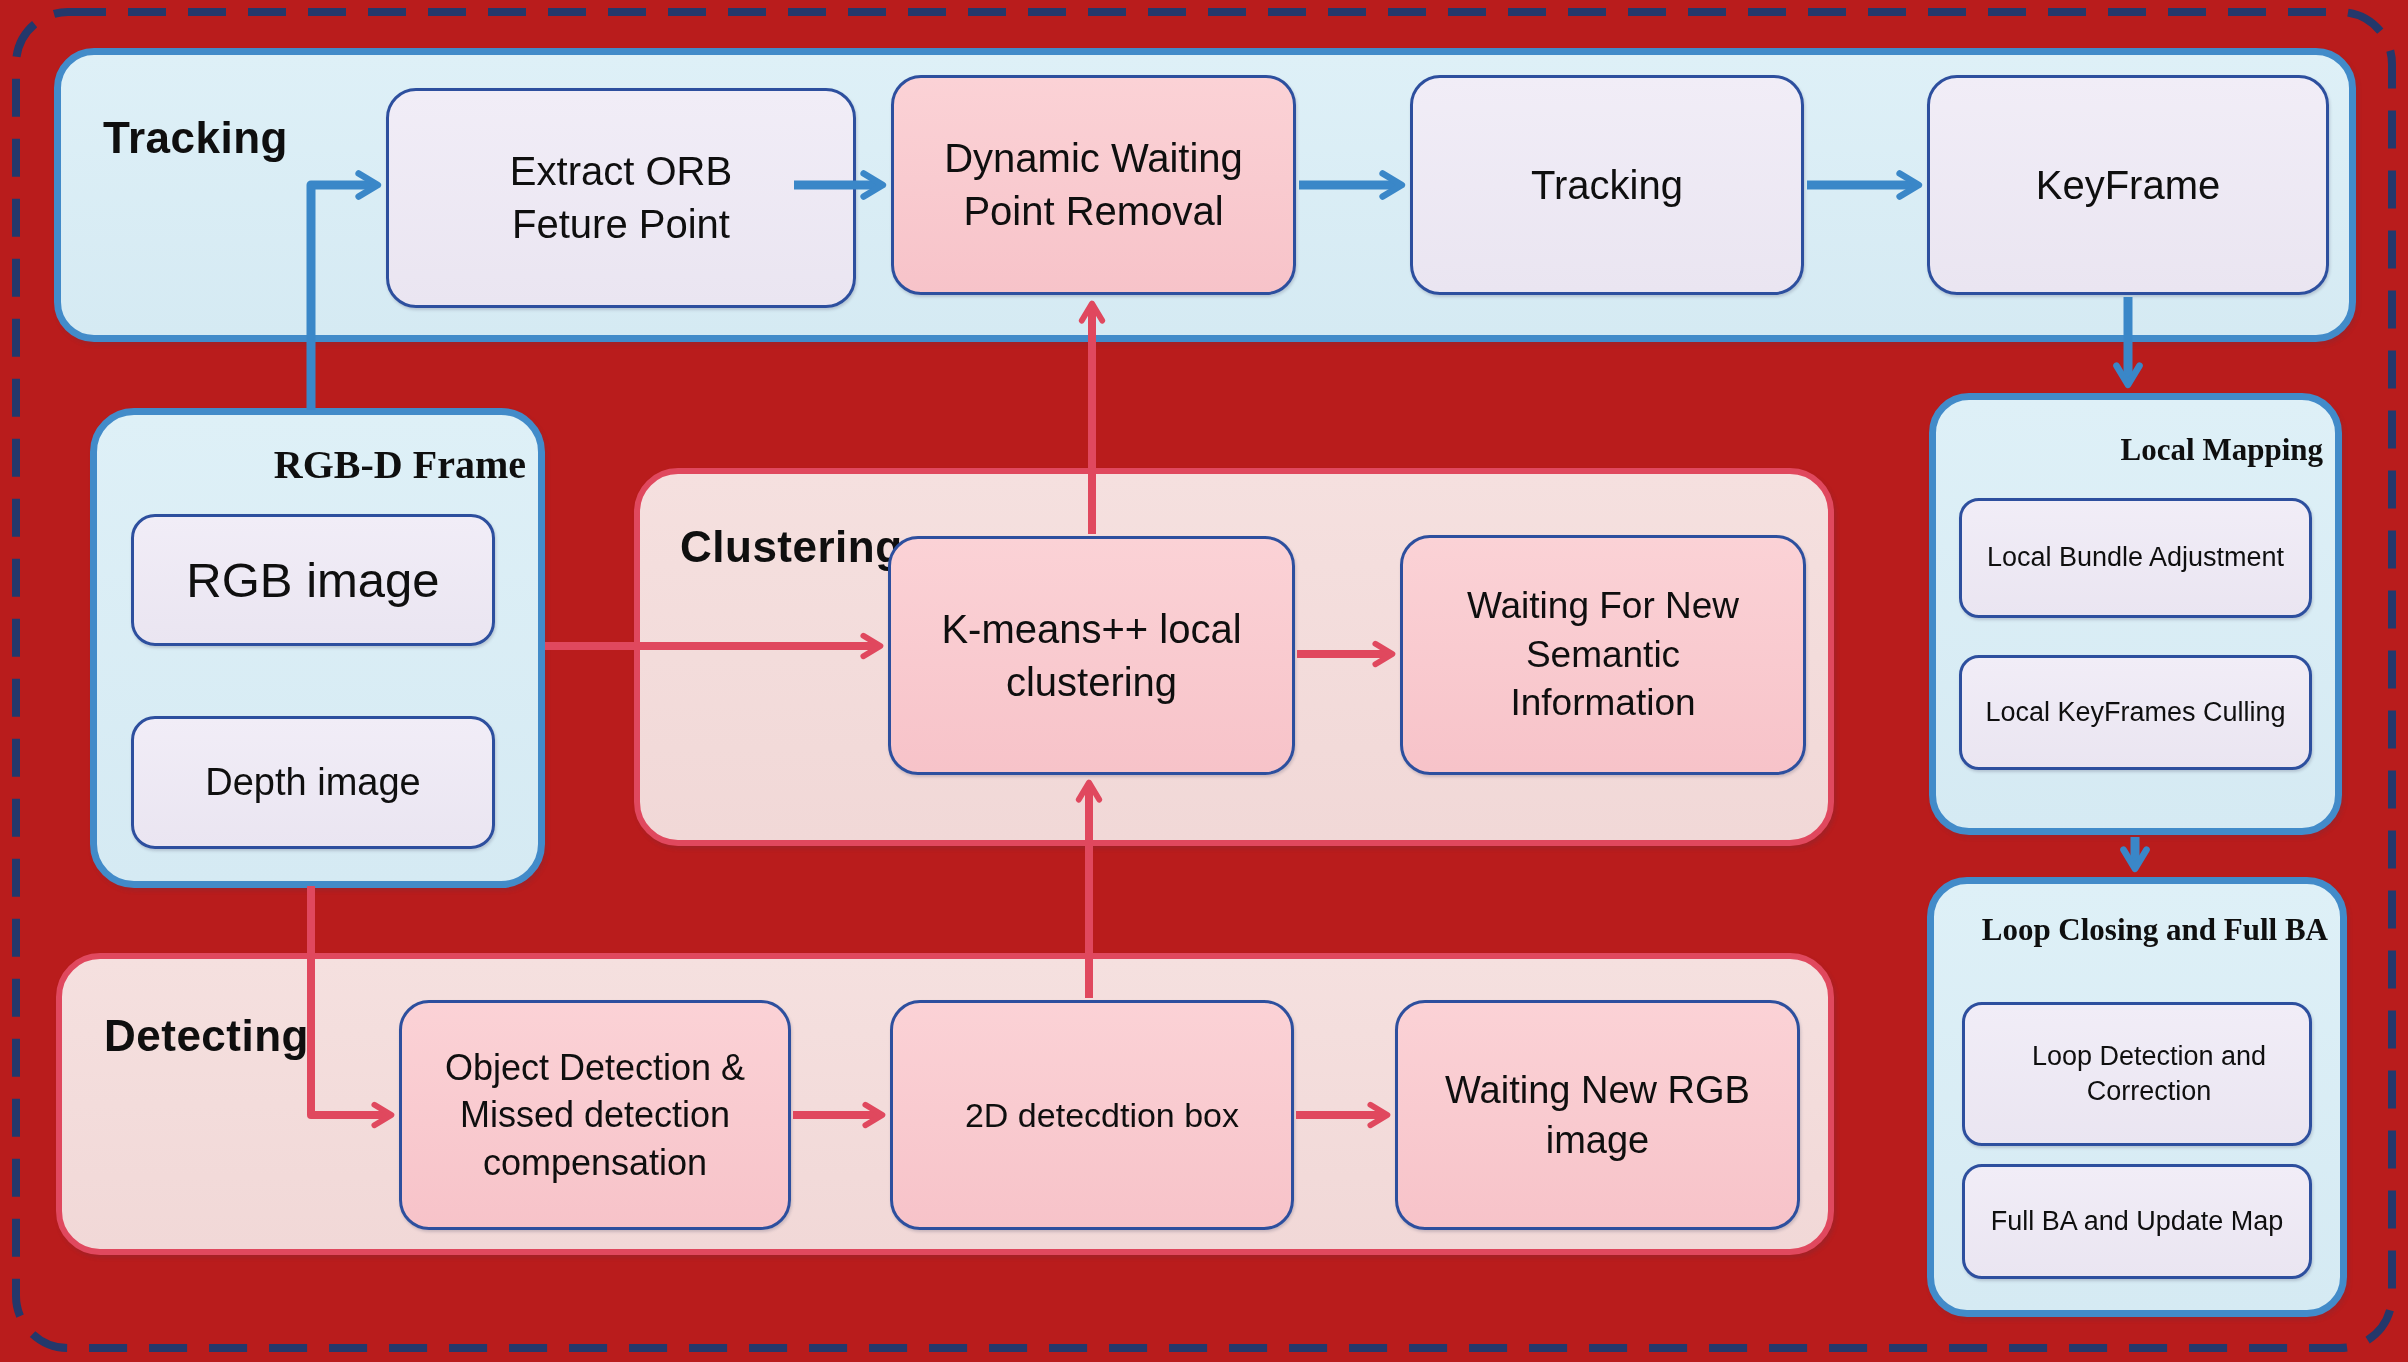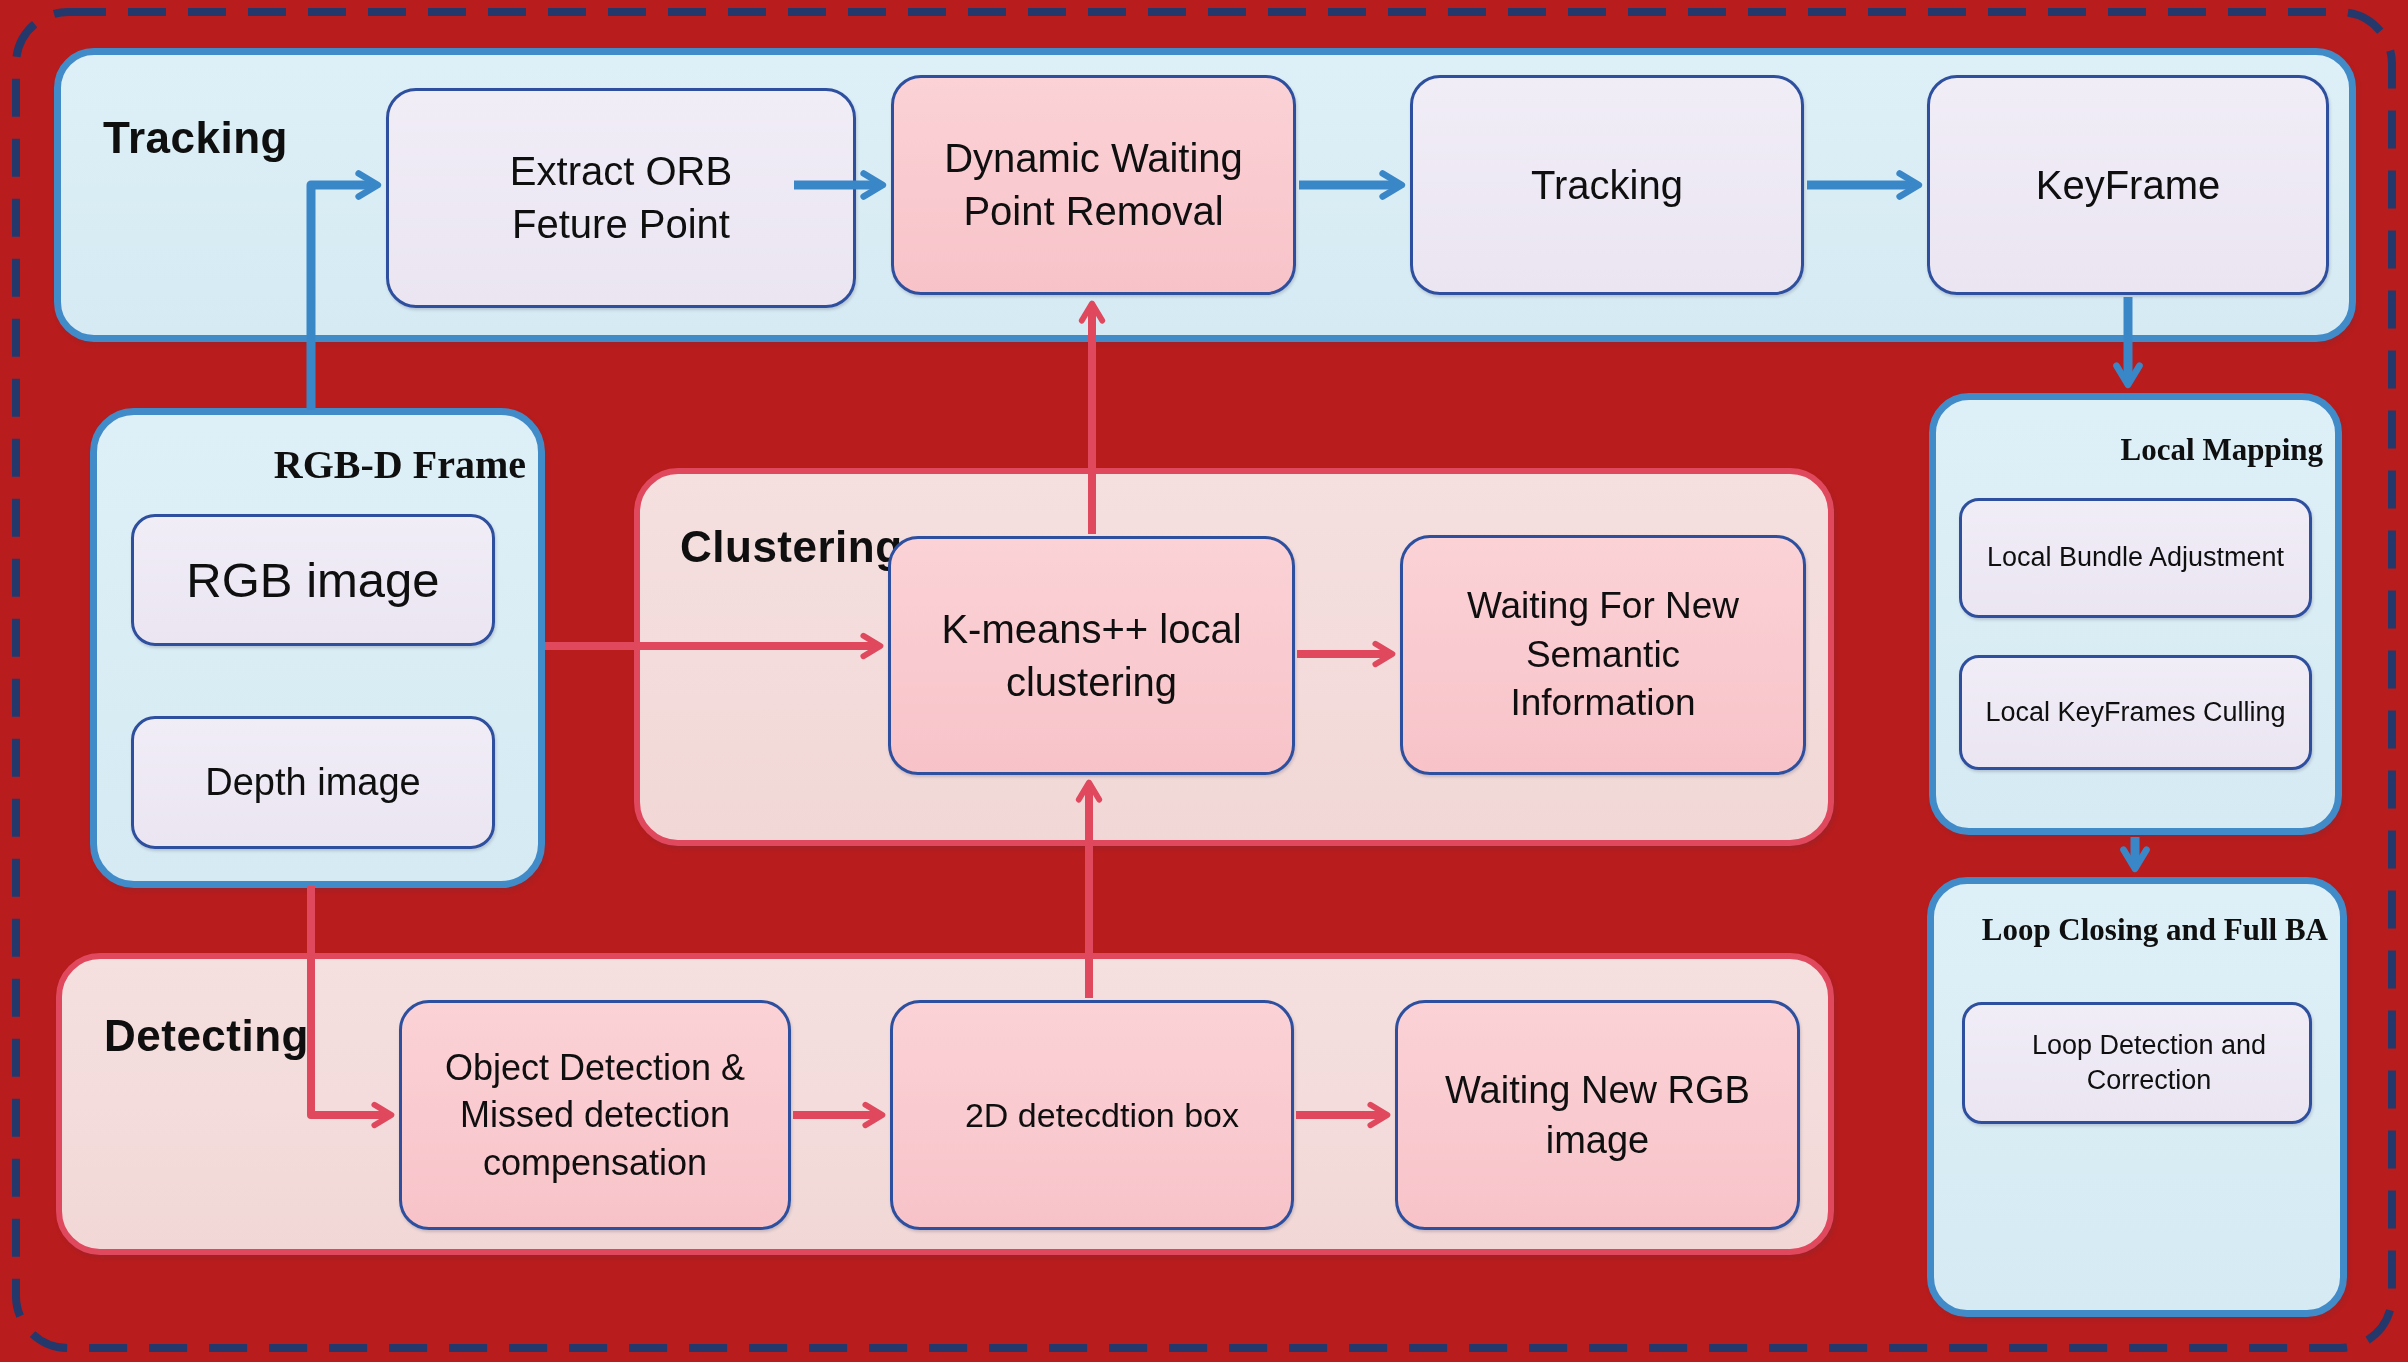--- a/index.html
+++ b/index.html
@@ -93,22 +93,23 @@
   <div class="node n-pink" style="left:399px; top:1000px; width:392px; height:230px; font-size:36px;">Object Detection &amp;
 Missed detection
 compensation</div>
   <div class="node n-pink" style="left:890px; top:1000px; width:404px; height:230px; font-size:34px;padding-left:20px;">2D detecdtion box</div>
   <div class="node n-pink" style="left:1395px; top:1000px; width:405px; height:230px; font-size:38px;">Waiting New RGB
 image</div>
 
   <div class="node n-lav node-sm" style="left:1959px; top:498px; width:353px; height:120px;">Local Bundle Adjustment</div>
   <div class="node n-lav node-sm" style="left:1959px; top:655px; width:353px; height:115px;">Local KeyFrames Culling</div>
 
-  <div class="node n-lav node-sm" style="left:1962px; top:1002px; width:350px; height:122px;padding-left:24px;">Loop Detection and
+  <div class="node n-lav node-sm" style="left:1962px; top:1002px; width:350px; height:144px;padding-left:24px;">Loop Detection and
 Correction</div>
+  <div class="node n-lav node-sm" style="left:1962px; top:1164px; width:350px; height:115px;">Full BA and Update Map</div>
 
   <svg class="overlay" width="2408" height="1362" viewBox="0 0 2408 1362">
     <defs>
       <marker id="ab" viewBox="0 0 12 12" refX="8" refY="6" markerWidth="3.4" markerHeight="3.4" orient="auto" markerUnits="strokeWidth">
         <path d="M2 1.5 L9.5 6 L2 10.5" fill="none" stroke="var(--blue-arrow)" stroke-width="2.6" stroke-linecap="round" stroke-linejoin="round"></path>
       </marker>
       <marker id="ar" viewBox="0 0 12 12" refX="8" refY="6" markerWidth="3.4" markerHeight="3.4" orient="auto" markerUnits="strokeWidth">
         <path d="M2 1.5 L9.5 6 L2 10.5" fill="none" stroke="var(--red-arrow)" stroke-width="2.6" stroke-linecap="round" stroke-linejoin="round"></path>
       </marker>
     </defs>

